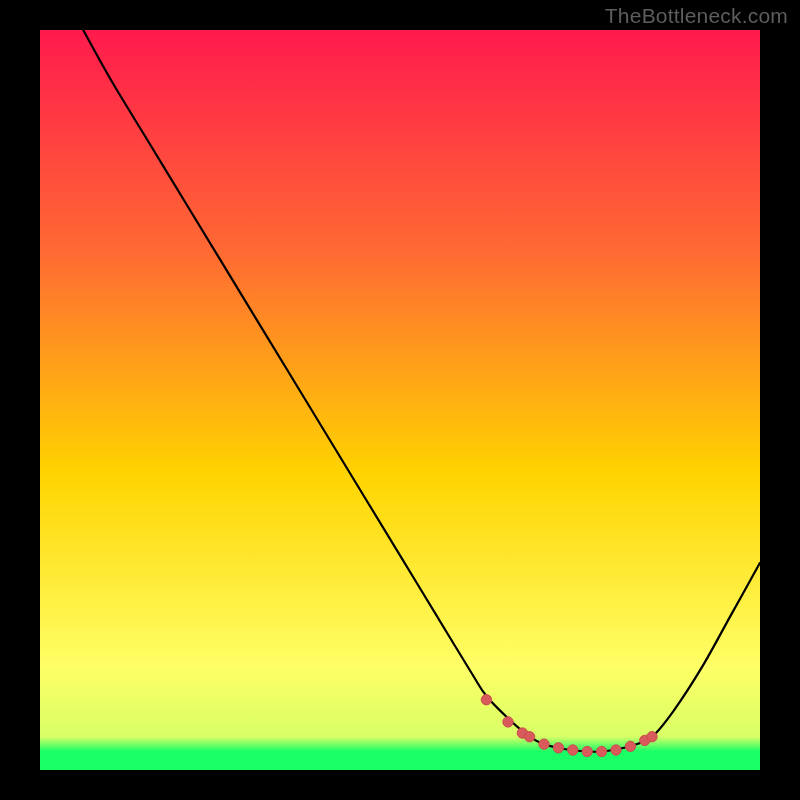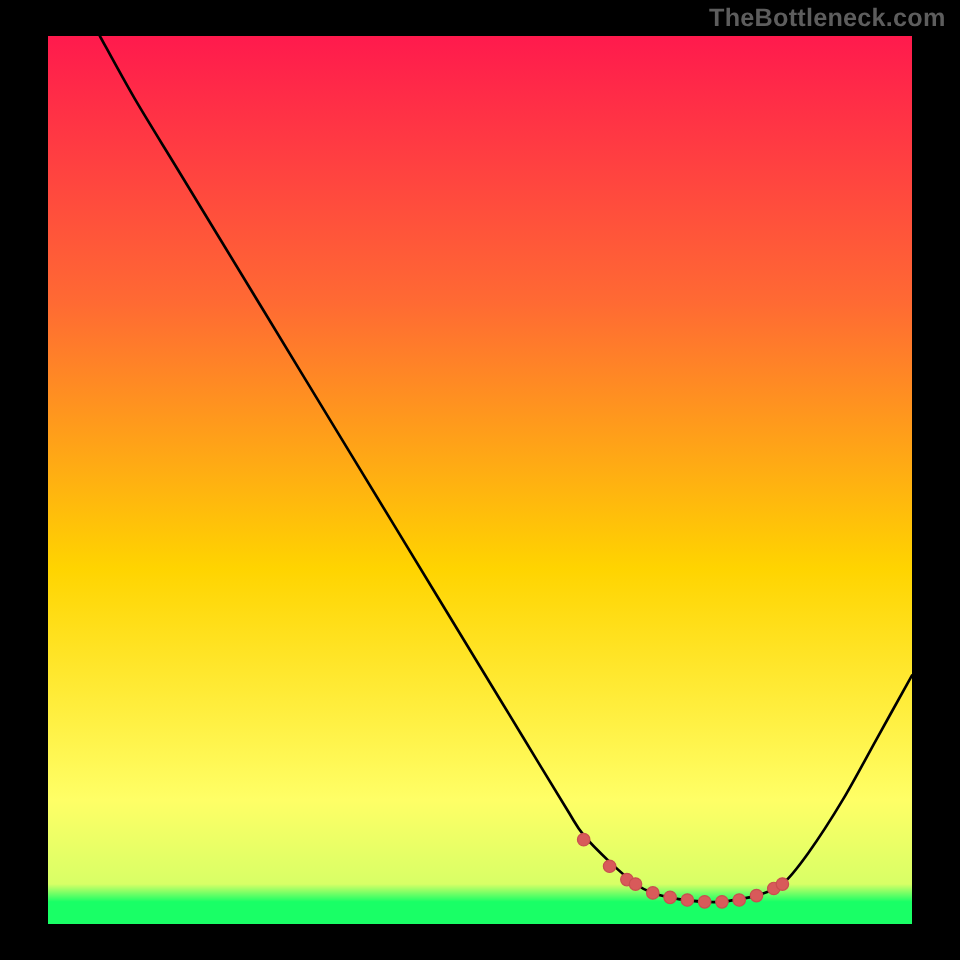--- a/index.html
+++ b/index.html
@@ -16,21 +16,21 @@
     width: 800px;
     height: 800px;
     background: #000;
   }
   .watermark {
     position: absolute;
     top: 4px;
     right: 12px;
     color: #5d5d5d;
     font-size: 21px;
-    font-weight: 700;
+    font-weight: 400;
     letter-spacing: 0.2px;
     z-index: 5;
   }
   .plot {
     position: absolute;
     left: 40px;
     top: 30px;
     width: 720px;
     height: 740px;
   }

